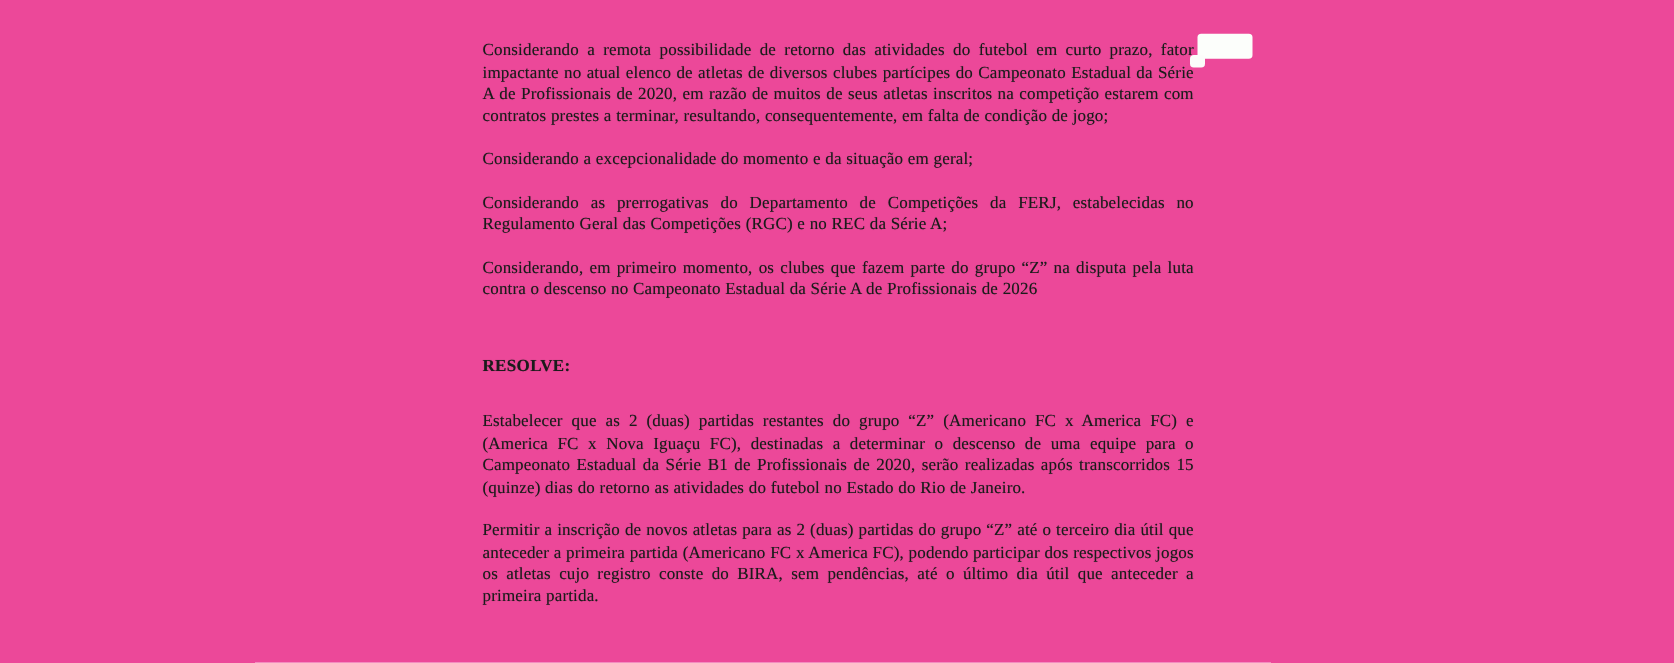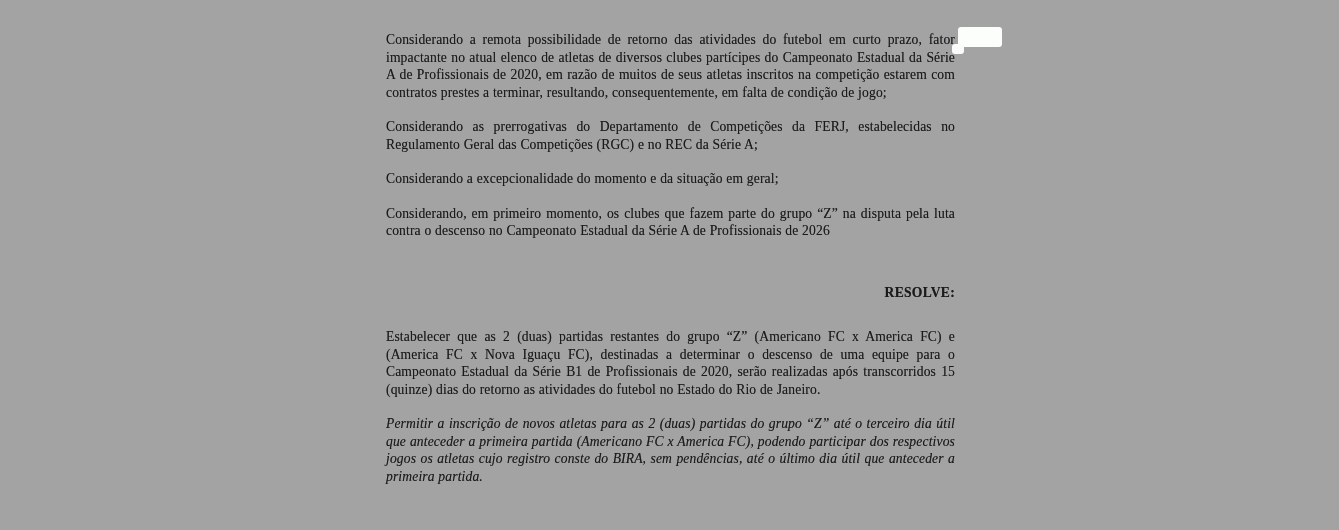--- a/index.html
+++ b/index.html
@@ -13,21 +13,21 @@
     height: 530px;
     overflow: hidden;
     font-family: "Liberation Serif", "DejaVu Serif", serif;
     color: #1b1b1b;
     -webkit-font-smoothing: antialiased;
   }
   #page {
     position: relative;
     width: 1339px;
     height: 530px;
-    background: #a3a3a3;
+    background: #ec4899;
   }
   
   .scan-artifact {
     position: absolute;
     left: 958px;
     top: 27px;
     width: 44px;
     height: 20px;
     background: #fcfefb;
     border-radius: 3px;
@@ -54,50 +54,49 @@
     text-justify: inter-word;
     letter-spacing: 0.01em;
     word-spacing: 0.01em;
     text-shadow: 0 0 0.55px rgba(40,40,40,0.55);
   }
   .para.tight {
     margin-bottom: 16px;
   }
   .para.last {
     margin-bottom: 12px;
-    font-style: italic;
   }
   .heading {
     margin: 0;
     padding: 0;
     font-size: 13.6px;
     line-height: 17.5px;
     font-weight: bold;
-    text-align: right;
+    text-align: left;
     letter-spacing: 0.02em;
     text-shadow: 0 0 0.6px rgba(30,30,30,0.6);
   }
   .gap-before-heading { height: 28px; }
   .gap-after-heading  { height: 27px; }
 </style>
 </head>
 <body>
 
 <div id="page">
 
   <div class="scan-artifact"></div>
   <div class="scan-artifact b"></div>
 
   <div id="doc-body">
 
     <p class="para">Considerando a remota possibilidade de retorno das atividades do futebol em curto prazo, fator impactante no atual elenco de atletas de diversos clubes partícipes do Campeonato Estadual da Série A de Profissionais de 2020, em razão de muitos de seus atletas inscritos na competição estarem com contratos prestes a terminar, resultando, consequentemente, em falta de condição de jogo;</p>
 
+    <p class="para">Considerando a excepcionalidade do momento e da situação em geral;</p>
+
     <p class="para">Considerando as prerrogativas do Departamento de Competições da FERJ, estabelecidas no Regulamento Geral das Competições (RGC) e no REC da Série A;</p>
-
-    <p class="para">Considerando a excepcionalidade do momento e da situação em geral;</p>
 
     <p class="para tight">Considerando, em primeiro momento, os clubes que fazem parte do grupo “Z” na disputa pela luta contra o descenso no Campeonato Estadual da Série A de Profissionais de 2026</p>
 
     <div class="gap-before-heading"></div>
 
     <h2 class="heading">RESOLVE:</h2>
 
     <div class="gap-after-heading"></div>
 
     <p class="para">Estabelecer que as 2 (duas) partidas restantes do grupo “Z” (Americano FC x America FC) e (America FC x Nova Iguaçu FC), destinadas a determinar o descenso de uma equipe para o Campeonato Estadual da Série B1 de Profissionais de 2020, serão realizadas após transcorridos 15 (quinze) dias do retorno as atividades do futebol no Estado do Rio de Janeiro.</p>

